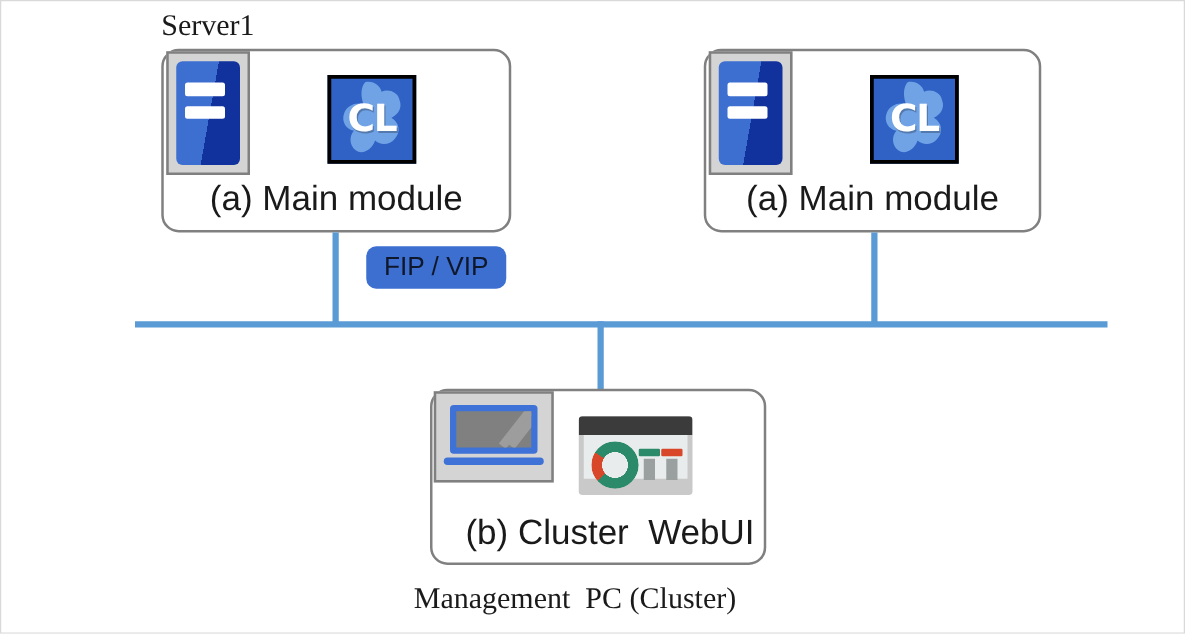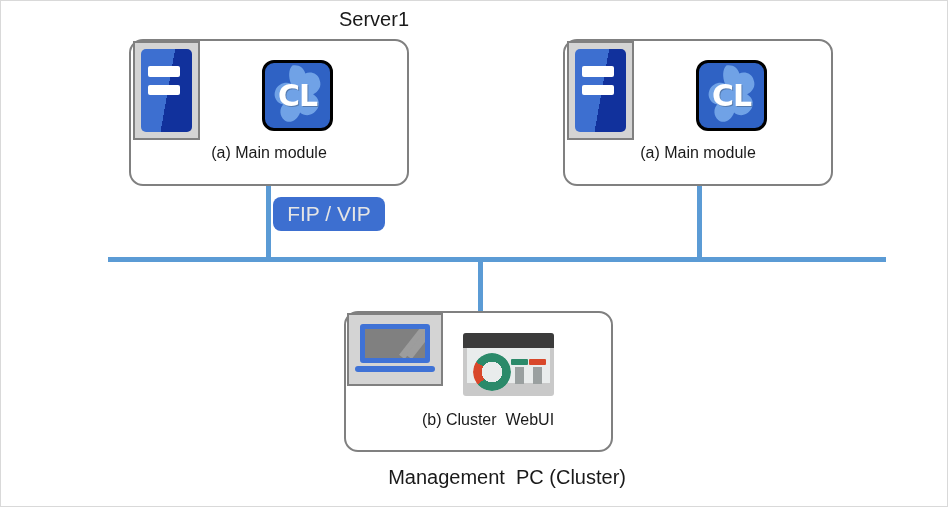--- a/index.html
+++ b/index.html
@@ -22,25 +22,26 @@
 
   
   .label {
     position: absolute;
     color: #1a1a1a;
     font-size: 20px;
     line-height: 1;
     white-space: pre;
   }
   .node-title {
-    font-size: 20px;
-    text-align: right;
+    font-size: 24px;
+    text-align: left;
+    font-family: Liberation Serif, serif;
   }
   .inner-label {
-    font-size: 16px;
+    font-size: 28px;
   }
 
   
   .node-box {
     position: absolute;
     border: 2.5px solid #808080;
     border-radius: 14px;
     background: #ffffff;
     box-sizing: border-box;
   }
@@ -70,21 +71,21 @@
     border-radius: 2px;
   }
   .server-icon .bar.b1 { top: 21%; }
   .server-icon .bar.b2 { top: 43%; }
 
   
   .cl-icon {
     position: absolute;
     background: #2f62c4;
     border: 3.5px solid #000000;
-    border-radius: 12px;
+    border-radius: 0;
     box-sizing: border-box;
     overflow: hidden;
   }
   .cl-icon .splash {
     position: absolute;
     inset: 0;
   }
   .cl-icon .cl-text {
     position: absolute;
     inset: 0;
@@ -203,27 +204,28 @@
   
   .net-line {
     position: absolute;
     background: #5b9bd5;
   }
 
   
   .pill {
     position: absolute;
     background: #3d6fd0;
-    color: #e5e5e5;
+    color: #0f172a;
     border-radius: 8px;
     font-size: 21px;
     display: flex;
     align-items: center;
     justify-content: center;
     white-space: pre;
+    margin-left: 20px;
   }
 </style>
 </head>
 <body>
 
 <div id="canvas">
 
   <div class="label node-title" style="left:128px; top:8px; width:280px;">Server1</div>
 
   <div class="node-box" style="left:128px; top:38px; width:280px; height:147px;"></div>

